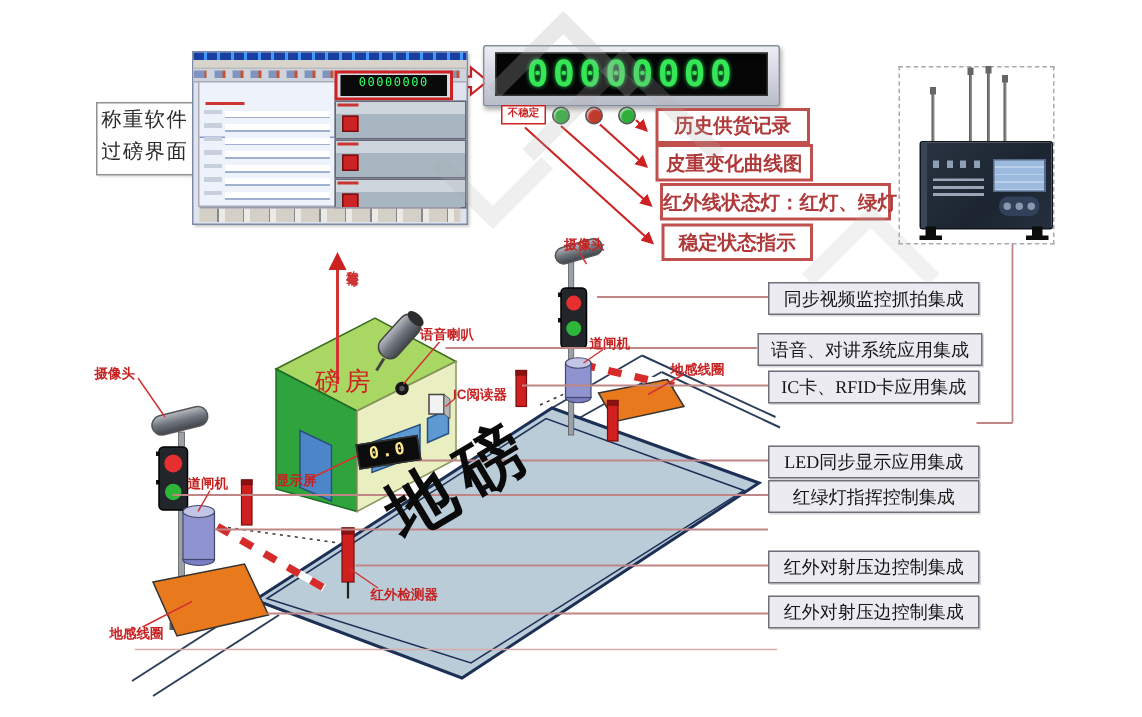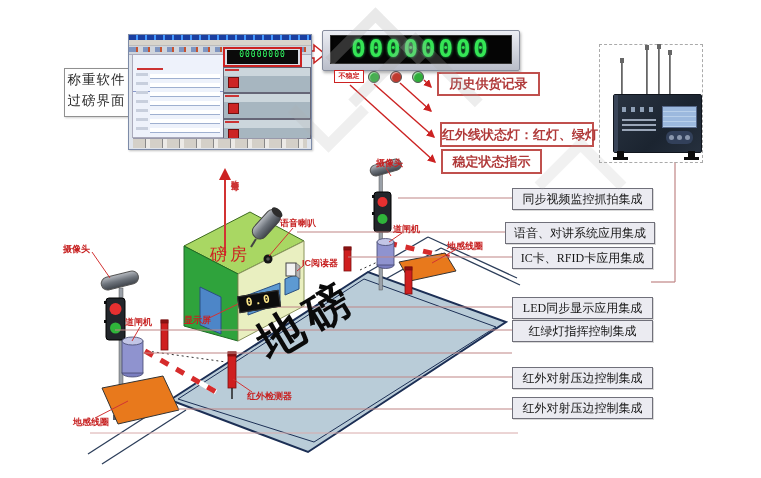--- a/index.html
+++ b/index.html
@@ -241,20 +241,21 @@
 
   <div class="abs led-frame" style="left:322px;top:30px;width:196px;height:39px;z-index:10">
     <div class="led-screen">00000000</div>
   </div>
   <div class="abs status-badge" style="left:334px;top:70px;width:28px;height:11px;z-index:10">不稳定</div>
   <div class="abs dot" style="left:368px;top:71px;width:10px;height:10px;background:#2fae3a;z-index:10"></div>
   <div class="abs dot" style="left:390px;top:71px;width:10px;height:10px;background:#c03a2e;z-index:10"></div>
   <div class="abs dot" style="left:412px;top:71px;width:10px;height:10px;background:#2fae3a;z-index:10"></div>
 
   <div class="abs rc" style="left:437px;top:72px;width:99px;height:20px;line-height:20px;z-index:10">历史供货记录</div>
+  <div class="abs rc" style="left:437px;top:96px;width:101px;height:21px;line-height:21px;z-index:10">皮重变化曲线图</div>
   <div class="abs rc" style="left:440px;top:122px;width:150px;height:21px;line-height:21px;z-index:10">红外线状态灯：红灯、绿灯</div>
   <div class="abs rc" style="left:441px;top:149px;width:97px;height:21px;line-height:21px;z-index:10">稳定状态指示</div>
 
   <div class="abs cab-dash" style="left:599px;top:44px;width:102px;height:117px;z-index:10">
     <div class="abs ant" style="left:21px;top:13px;height:36px">
         <div class="tip"></div>
       </div>
     <div class="abs ant" style="left:46px;top:0;height:49px">
         <div class="tip"></div>
       </div>

